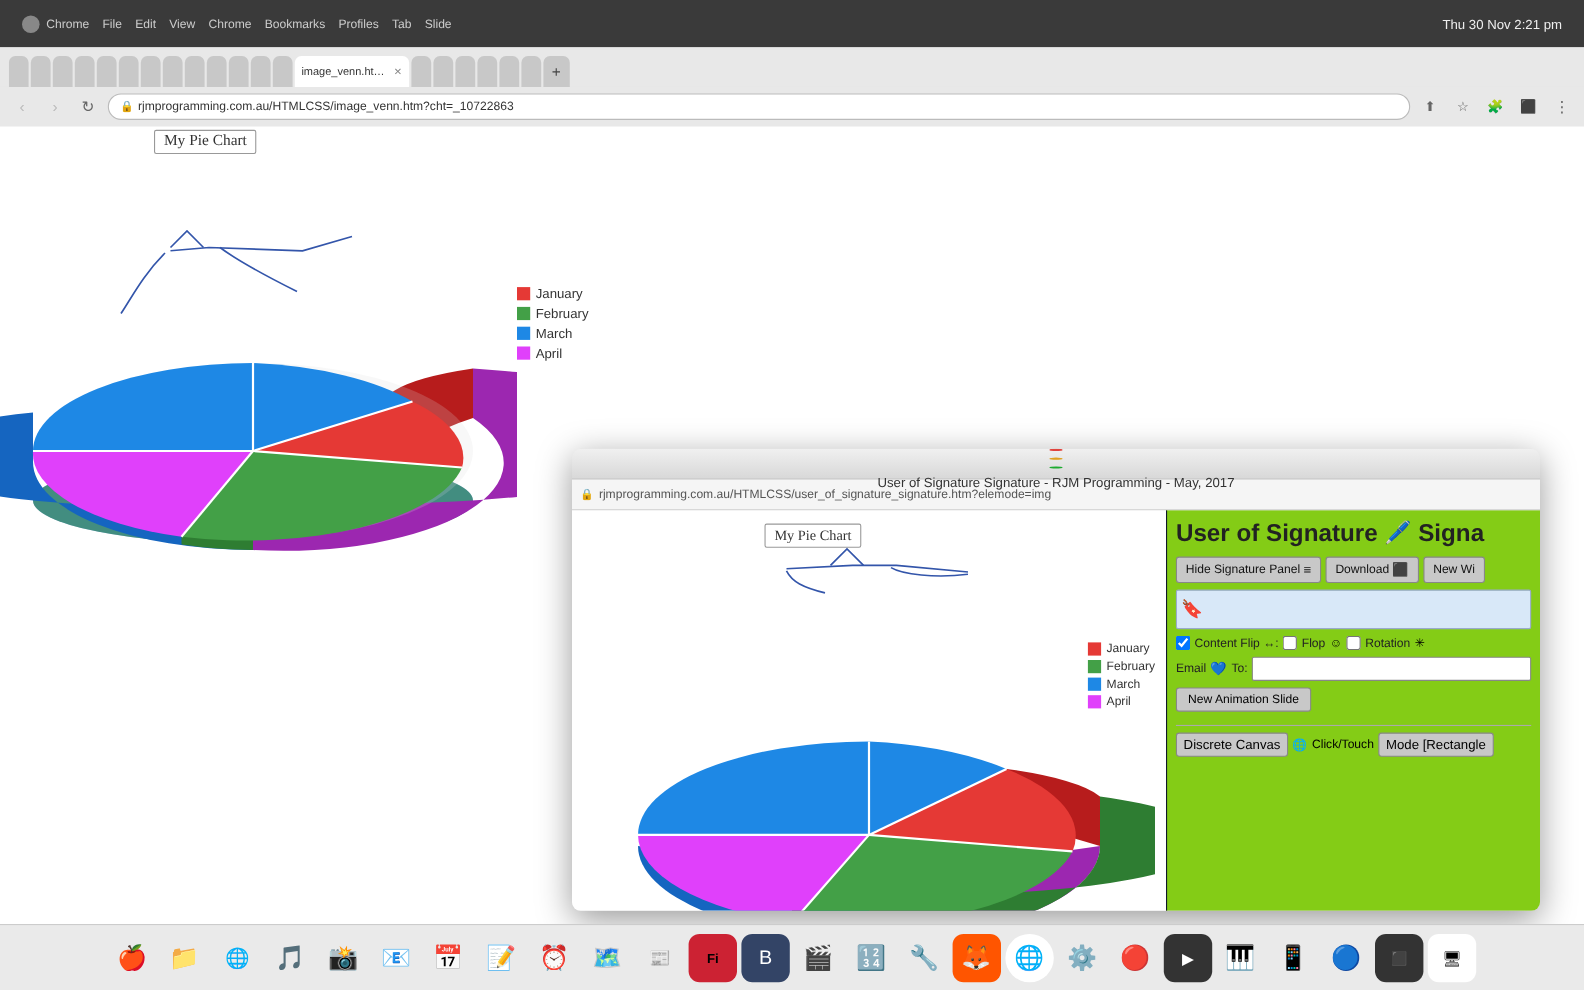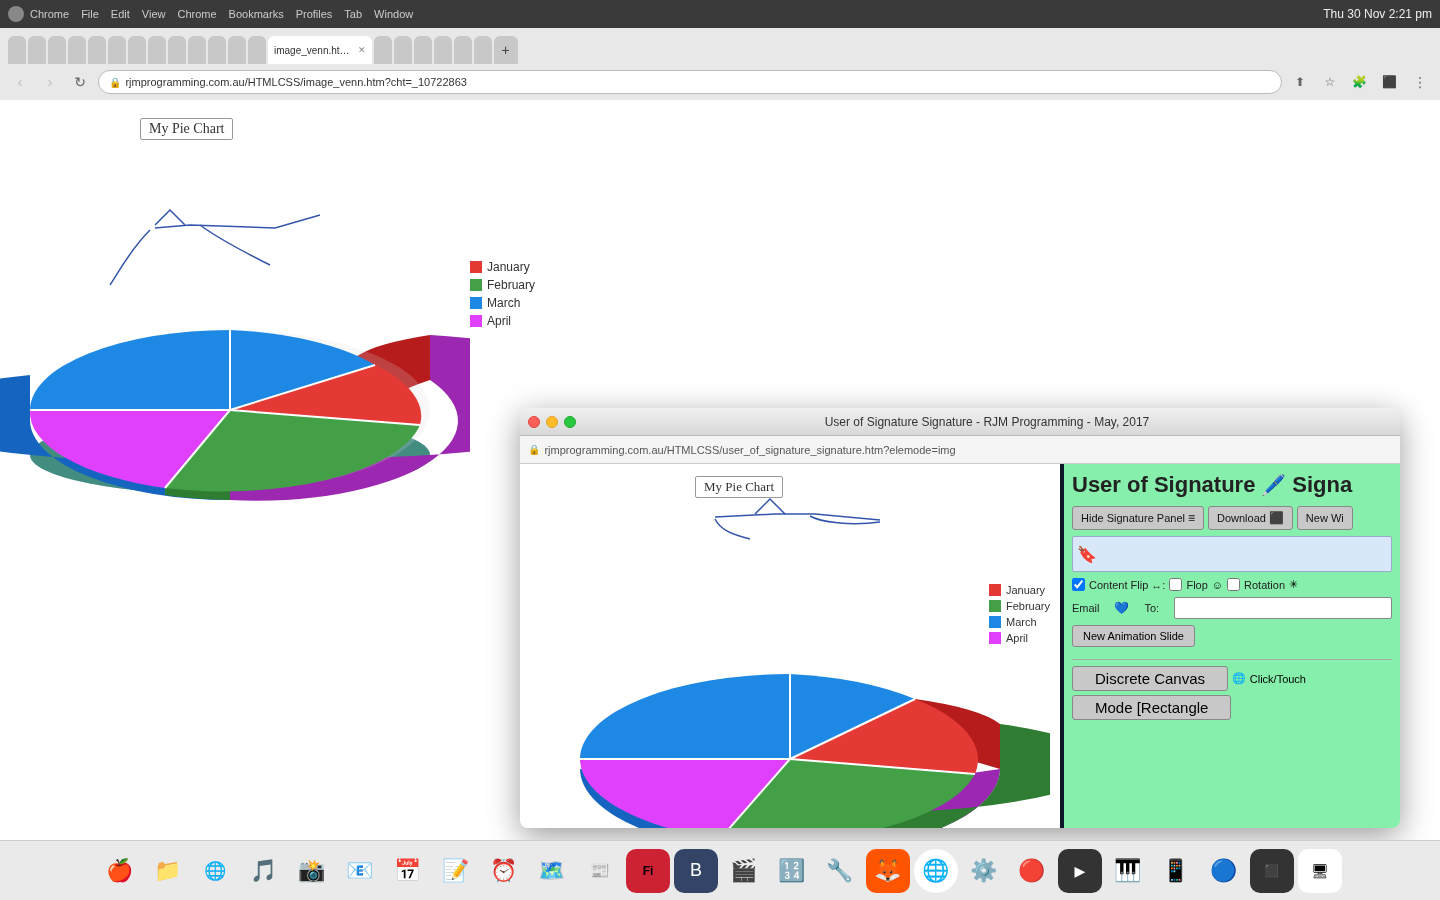--- a/index.html
+++ b/index.html
@@ -14,25 +14,25 @@
 
     
     .browser-chrome {
       position: absolute;
       top: 0; left: 0; right: 0;
       height: 100px;
       background: #ddd;
       z-index: 10;
     }
     .browser-top-bar {
-      height: 28px;
+      height: 43px;
       background: #3a3a3a;
       display: flex;
       align-items: center;
-      padding: 0 8px;
+      padding: 0 20px;
       gap: 6px;
       font-size: 11px;
       color: #ccc;
     }
     .browser-favicon {
       width: 16px; height: 16px;
       background: #888;
       border-radius: 50%;
     }
     .browser-menu-items {
@@ -184,20 +184,21 @@
       z-index: 20;
     }
     .float-titlebar {
       height: 28px;
       background: linear-gradient(to bottom, #f0f0f0, #d8d8d8);
       display: flex;
       align-items: center;
       padding: 0 8px;
       gap: 6px;
       border-bottom: 1px solid #bbb;
+      flex-direction: column;
     }
     .traffic-light {
       width: 12px; height: 12px;
       border-radius: 50%;
       cursor: pointer;
     }
     .tl-red { background: #ff5f57; border: 1px solid #e0443e; }
     .tl-yellow { background: #ffbd2e; border: 1px solid #dfa223; }
     .tl-green { background: #28c940; border: 1px solid #1dab2f; }
     .float-title {
@@ -251,24 +252,24 @@
       position: absolute;
       top: 120px;
       right: 10px;
       font-size: 11px;
       color: #333;
     }
 
     
     .float-panel {
       flex: 1;
-      background: #86efac;
+      background: #84cc16;
       padding: 8px;
       overflow-y: auto;
-      border-left: 4px solid #0f172a;
+      border-left: 1px solid #0f172a;
     }
     .panel-header {
       font-size: 22px;
       font-weight: bold;
       color: #222;
       margin-bottom: 8px;
       line-height: 1.2;
       display: flex;
       align-items: center;
       gap: 6px;
@@ -329,21 +330,21 @@
       font-size: 11px;
       margin-bottom: 6px;
       flex-wrap: wrap;
     }
     .checkbox-row input[type=checkbox] { cursor: pointer; }
     .checkbox-label { color: #222; }
 
     .email-row {
       display: flex;
       align-items: center;
-      gap: 15px;
+      gap: 4px;
       font-size: 11px;
       margin-bottom: 6px;
     }
     .email-icon { font-size: 12px; }
     .email-input {
       flex: 1;
       height: 22px;
       border: 1px solid #888;
       border-radius: 2px;
       padding: 0 4px;
@@ -367,25 +368,25 @@
     }
 
     .canvas-row {
       display: flex;
       align-items: center;
       gap: 4px;
       font-size: 11px;
       flex-wrap: wrap;
     }
     .canvas-btn {
-      padding: 3px 22px;
+      padding: 3px 6px;
       background: #c8c8c8;
       border: 1px solid #888;
       border-radius: 3px;
-      font-size: 15px;
+      font-size: 12px;
       cursor: pointer;
       white-space: nowrap;
       text-align: center;
     }
 
     
     .dock {
       position: absolute;
       bottom: 0; left: 0; right: 0;
       height: 60px;
@@ -420,21 +421,21 @@
     <div class="browser-favicon"></div>
     <div class="browser-menu-items">
       <span class="browser-menu-item">Chrome</span>
       <span class="browser-menu-item">File</span>
       <span class="browser-menu-item">Edit</span>
       <span class="browser-menu-item">View</span>
       <span class="browser-menu-item">Chrome</span>
       <span class="browser-menu-item">Bookmarks</span>
       <span class="browser-menu-item">Profiles</span>
       <span class="browser-menu-item">Tab</span>
-      <span class="browser-menu-item">Window</span>
+      <span class="browser-menu-item">Slide</span>
     </div>
     <div style="flex:1"></div>
     <span style="font-size:12px;color:#eee;">Thu 30 Nov  2:21 pm</span>
   </div>
 
   <div class="browser-tabs-bar">
     <div class="tab-strip">
 
       <div class="tab" style="width:18px;min-width:18px;padding:0 3px;"></div>
       <div class="tab" style="width:18px;min-width:18px;padding:0 3px;"></div>

